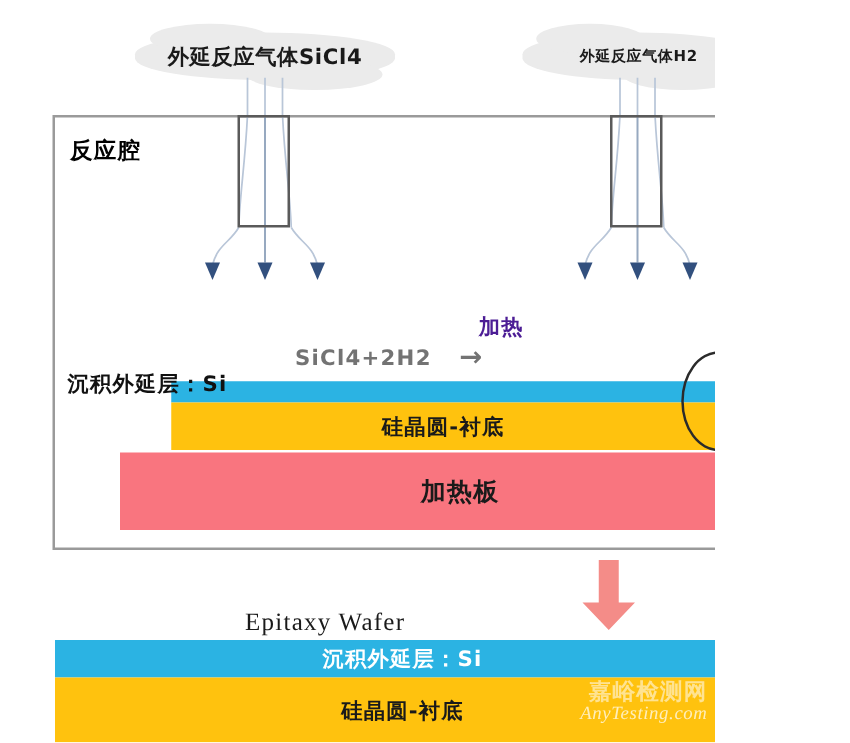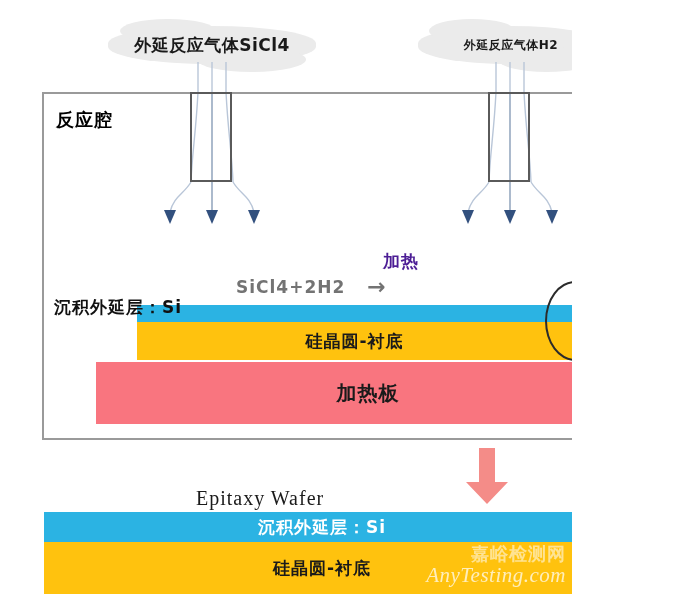--- a/index.html
+++ b/index.html
@@ -225,21 +225,21 @@
     font-family: "DejaVu Sans", sans-serif;
     font-weight: bold;
     font-size: 18px;
     color: rgba(255,255,255,0.55);
     letter-spacing: 1px;
     line-height: 1;
   }
   #watermark .wm-en {
     font-family: "Liberation Serif", serif;
     font-style: italic;
-    font-size: 21px;
+    font-size: 15px;
     color: rgba(255,255,255,0.72);
     letter-spacing: 0.5px;
     line-height: 1.15;
   }
 </style>
 </head>
 <body>
 
 <div id="stage">
 

